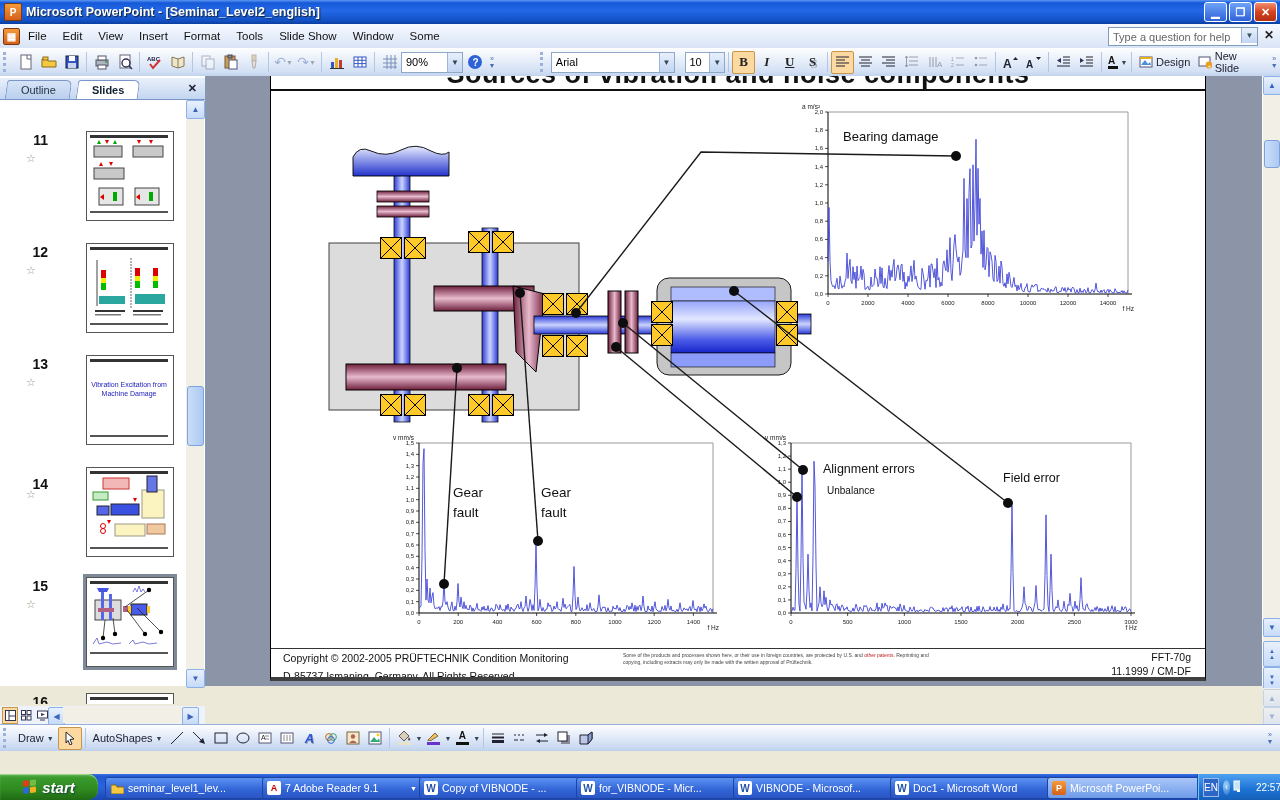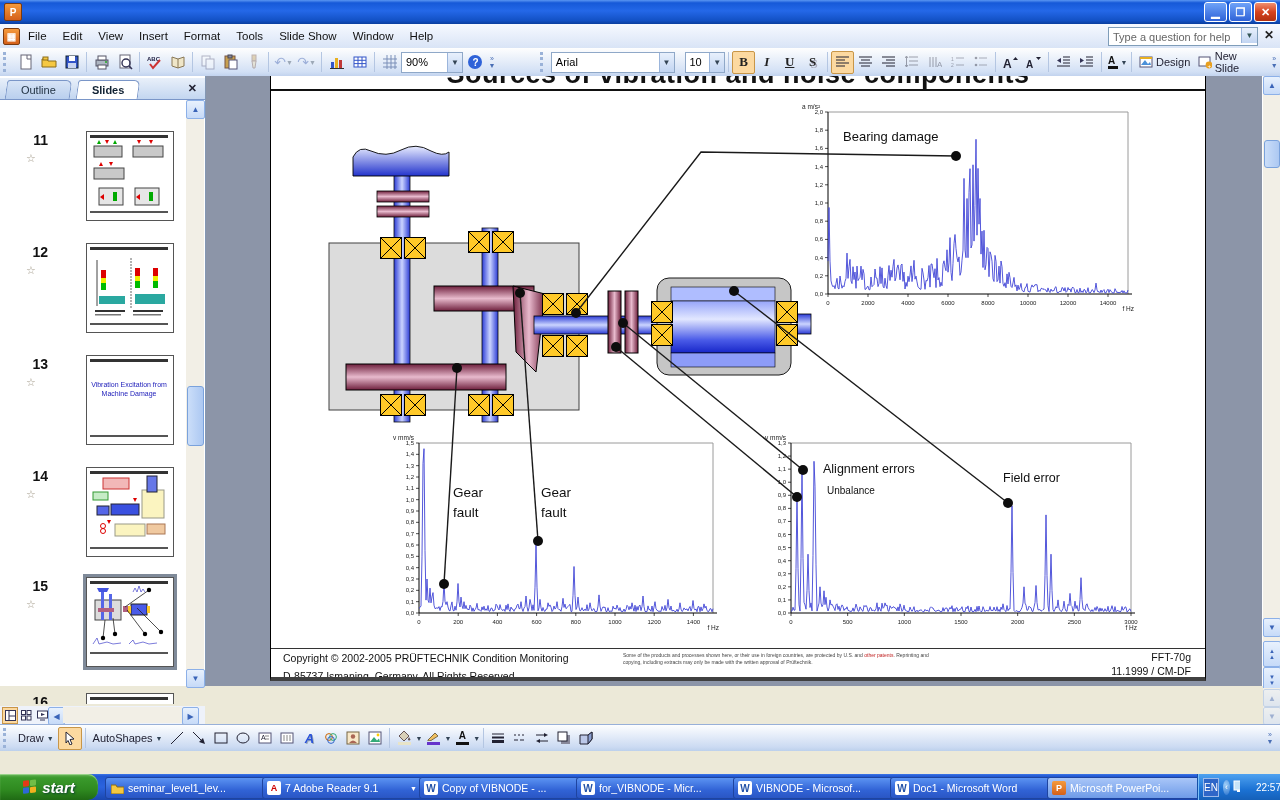--- a/index.html
+++ b/index.html
@@ -103,38 +103,39 @@
 
   svg text{font-family:"Liberation Sans",sans-serif}
 </style>
 </head>
 <body>
 
 <div id="screen" class="nosel">
 
   <div class="abs titlebar">
     <div class="appicon">P</div>
+    <div class="ttl">Microsoft PowerPoint - [Seminar_Level2_english]</div>
     <div style="margin-left:auto;display:flex;margin-right:3px">
       <div class="winbtn btn-min">▁</div>
       <div class="winbtn btn-rest">❐</div>
       <div class="winbtn btn-close">✕</div>
     </div>
   </div>
 
   <div class="abs menubar">
     <div class="appicon" style="margin-left:3px;width:15px;height:15px">▦</div>
     <div class="menuitem">File</div>
     <div class="menuitem">Edit</div>
     <div class="menuitem">View</div>
     <div class="menuitem">Insert</div>
     <div class="menuitem">Format</div>
     <div class="menuitem">Tools</div>
     <div class="menuitem">Slide Show</div>
     <div class="menuitem">Window</div>
-    <div class="menuitem">Help</div>
+    <div class="menuitem">Some</div>
     <div class="qbox">
       <span>Type a question for help</span>
       <div class="dd">▼</div>
     </div>
     <div class="menux">✕</div>
   </div>
 
   <div class="abs toolrow">
 
     <div class="tb" style="left:0">
@@ -774,21 +775,21 @@
         <div class="tnum" style="top:256px">13</div>
         <div class="tstar" style="top:276px">☆</div>
         <div class="thumb" style="top:255px">
           <svg class="mini">
               <rect x="3" y="3" width="78" height="3" fill="#333"></rect>
               <rect x="3" y="79" width="78" height="2" fill="#555"></rect>
             </svg>
           <div class="t13txt">Vibration Excitation from Machine Damage</div>
         </div>
 
-        <div class="tnum" style="top:368px">14</div>
+        <div class="tnum" style="top:376px">14</div>
         <div class="tstar" style="top:388px">☆</div>
         <div class="thumb" style="top:367px">
           <svg class="mini">
               <rect x="3" y="3" width="78" height="3" fill="#333"></rect>
               <rect x="16" y="10" width="26" height="11" fill="#F2B8B8" stroke="#c33"></rect>
               <rect x="6" y="24" width="15" height="8" fill="#C6ECC6" stroke="#393"></rect>
               <rect x="55" y="22" width="22" height="28" fill="#FBF4C0" stroke="#998"></rect>
               <rect x="60" y="8" width="10" height="16" fill="#6677E8" stroke="#223"></rect>
               <rect x="24" y="36" width="28" height="11" fill="#3A50E0" stroke="#223"></rect>
               <rect x="10" y="38" width="12" height="9" fill="#5566E8" stroke="#223"></rect>

